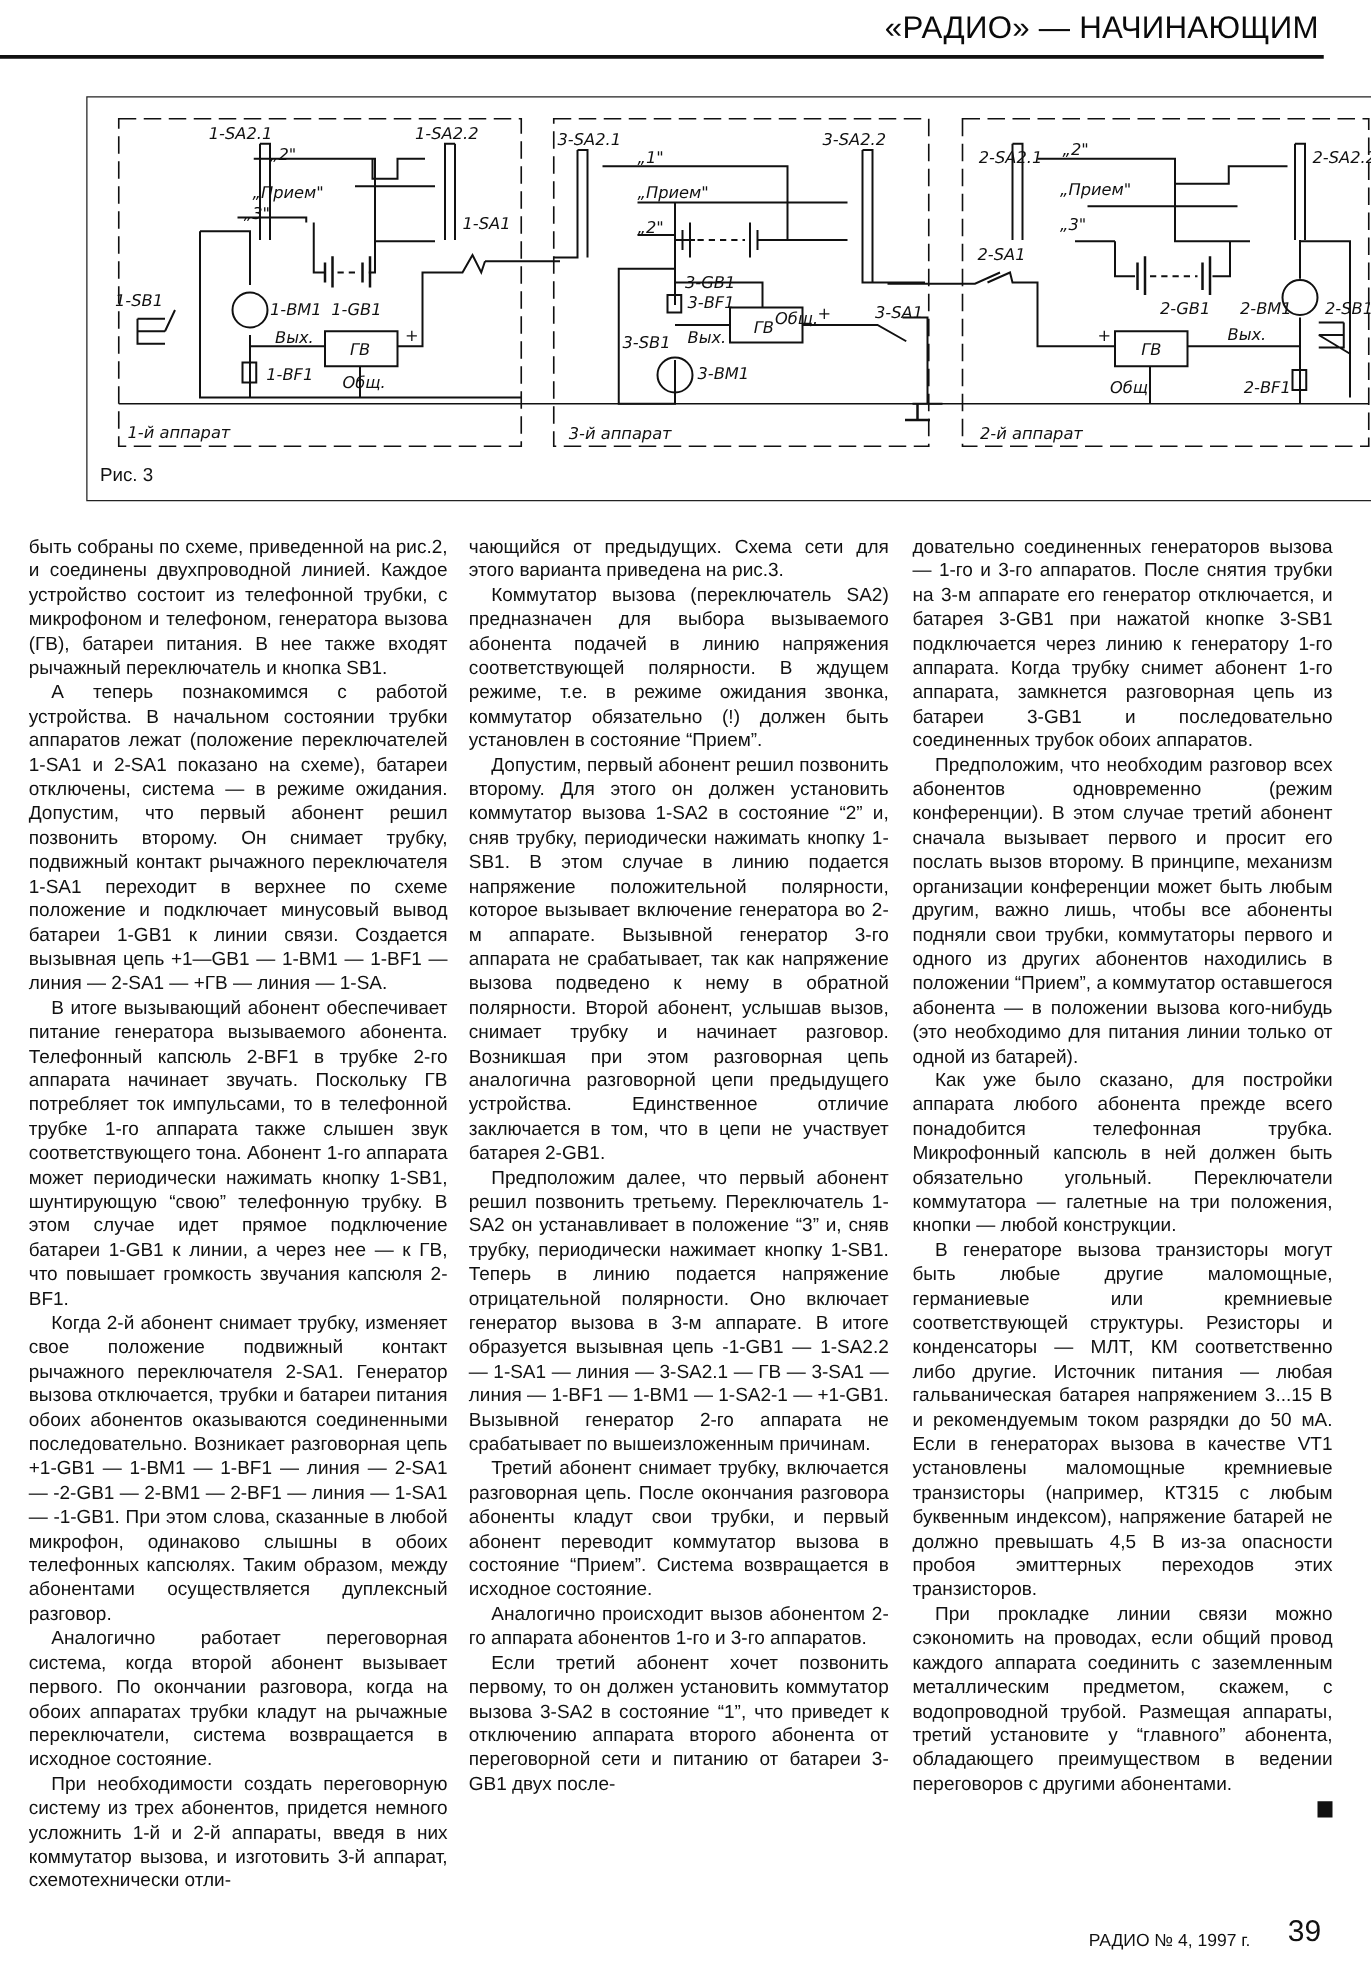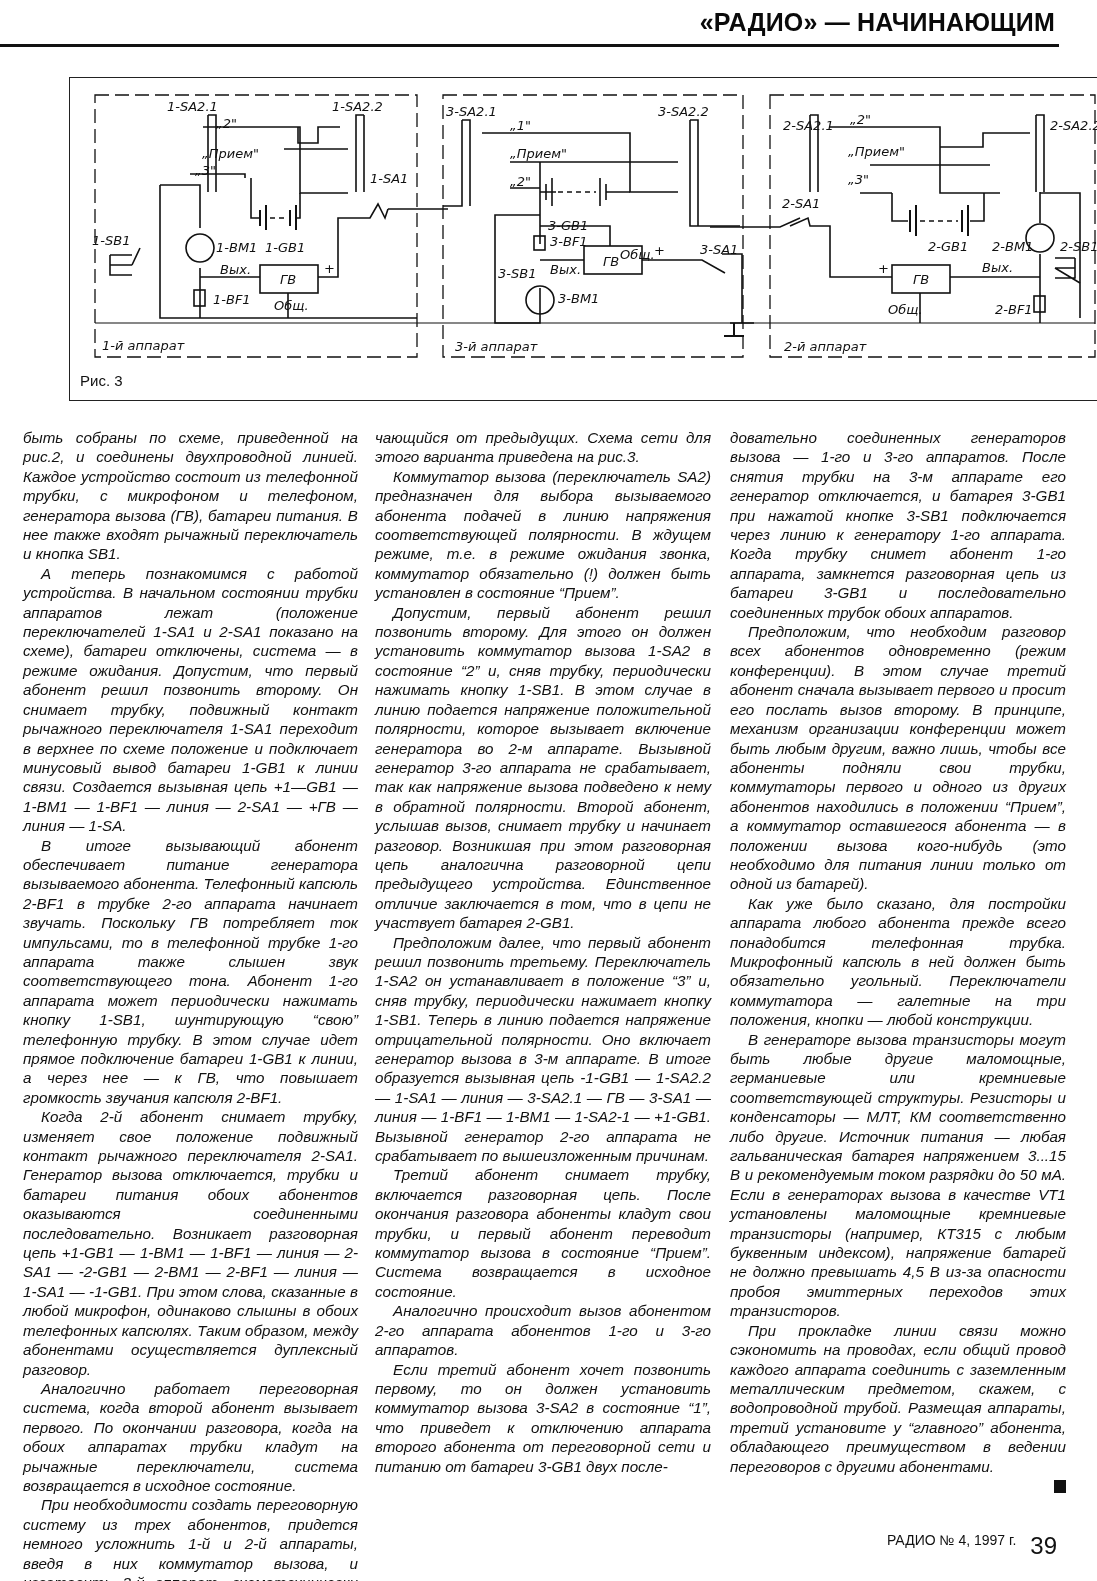--- a/index.html
+++ b/index.html
@@ -1,33 +1,33 @@
 <!DOCTYPE html>
 <html><head>
 <meta charset="utf-8">
 <style>
   html, body { margin: 0; padding: 0; background: #ffffff; }
   body { width: 1097px; height: 1581px; position: relative; overflow: hidden;
          font-family: "Liberation Sans", sans-serif; color: #111; }
-  .header-title { position: absolute; right: 42px; top: 8px; font-weight: bold;
+  .header-title { position: absolute; right: 42px; top: 8px; font-weight: normal;
          font-size: 25px; letter-spacing: 0.2px; color: #0a0a0a; }
   .header-rule { position: absolute; left: 0; right: 38px; top: 44px; height: 3px; background: #111; }
   .figure-box { position: absolute; left: 23px; top: 77px; width: 1035px; height: 324px;
          border: 1.5px solid #222; box-sizing: border-box; margin-left: 46px; }
   .figure-box svg { position: absolute; left: 0; top: 0; }
   .fig-caption { position: absolute; left: 10px; top: 294px; font-weight: normal; font-size: 15px; }
   .col { position: absolute; top: 428px; width: 335px; font-size: 15.2px; line-height: 19.4px;
          text-align: justify; hyphens: manual; }
-  .col p { margin: 0; text-indent: 18px; font-style: italic; }
+  .col p { margin: 0; text-indent: 18px; }
   .col p.cont { text-indent: 0; }
   #col1 { left: 23px; }
   #col2 { left: 375px; width: 336px; }
   #col3 { left: 730px; width: 336px; }
   .end-mark { display: inline-block; width: 12px; height: 13px; background: #111; float: right; margin-top: 4px; }
-  .footer { position: absolute; right: 40px; top: 1532px; display: flex; align-items: flex-start; gap: 14px; }
+  .footer { position: absolute; right: 40px; top: 1532px; display: flex; align-items: flex-end; gap: 30px; }
   .footer-issue { font-size: 14px; }
   .footer-page { font-size: 24px; font-weight: normal; }
   .lbl { font-family: "DejaVu Sans", sans-serif; font-style: italic; font-size: 13px; fill: #111; }
 </style>
 </head>
 <body>
 
 <div>
   <div class="header-title">«РАДИО» — НАЧИНАЮЩИМ</div>
   <div class="header-rule"></div>

